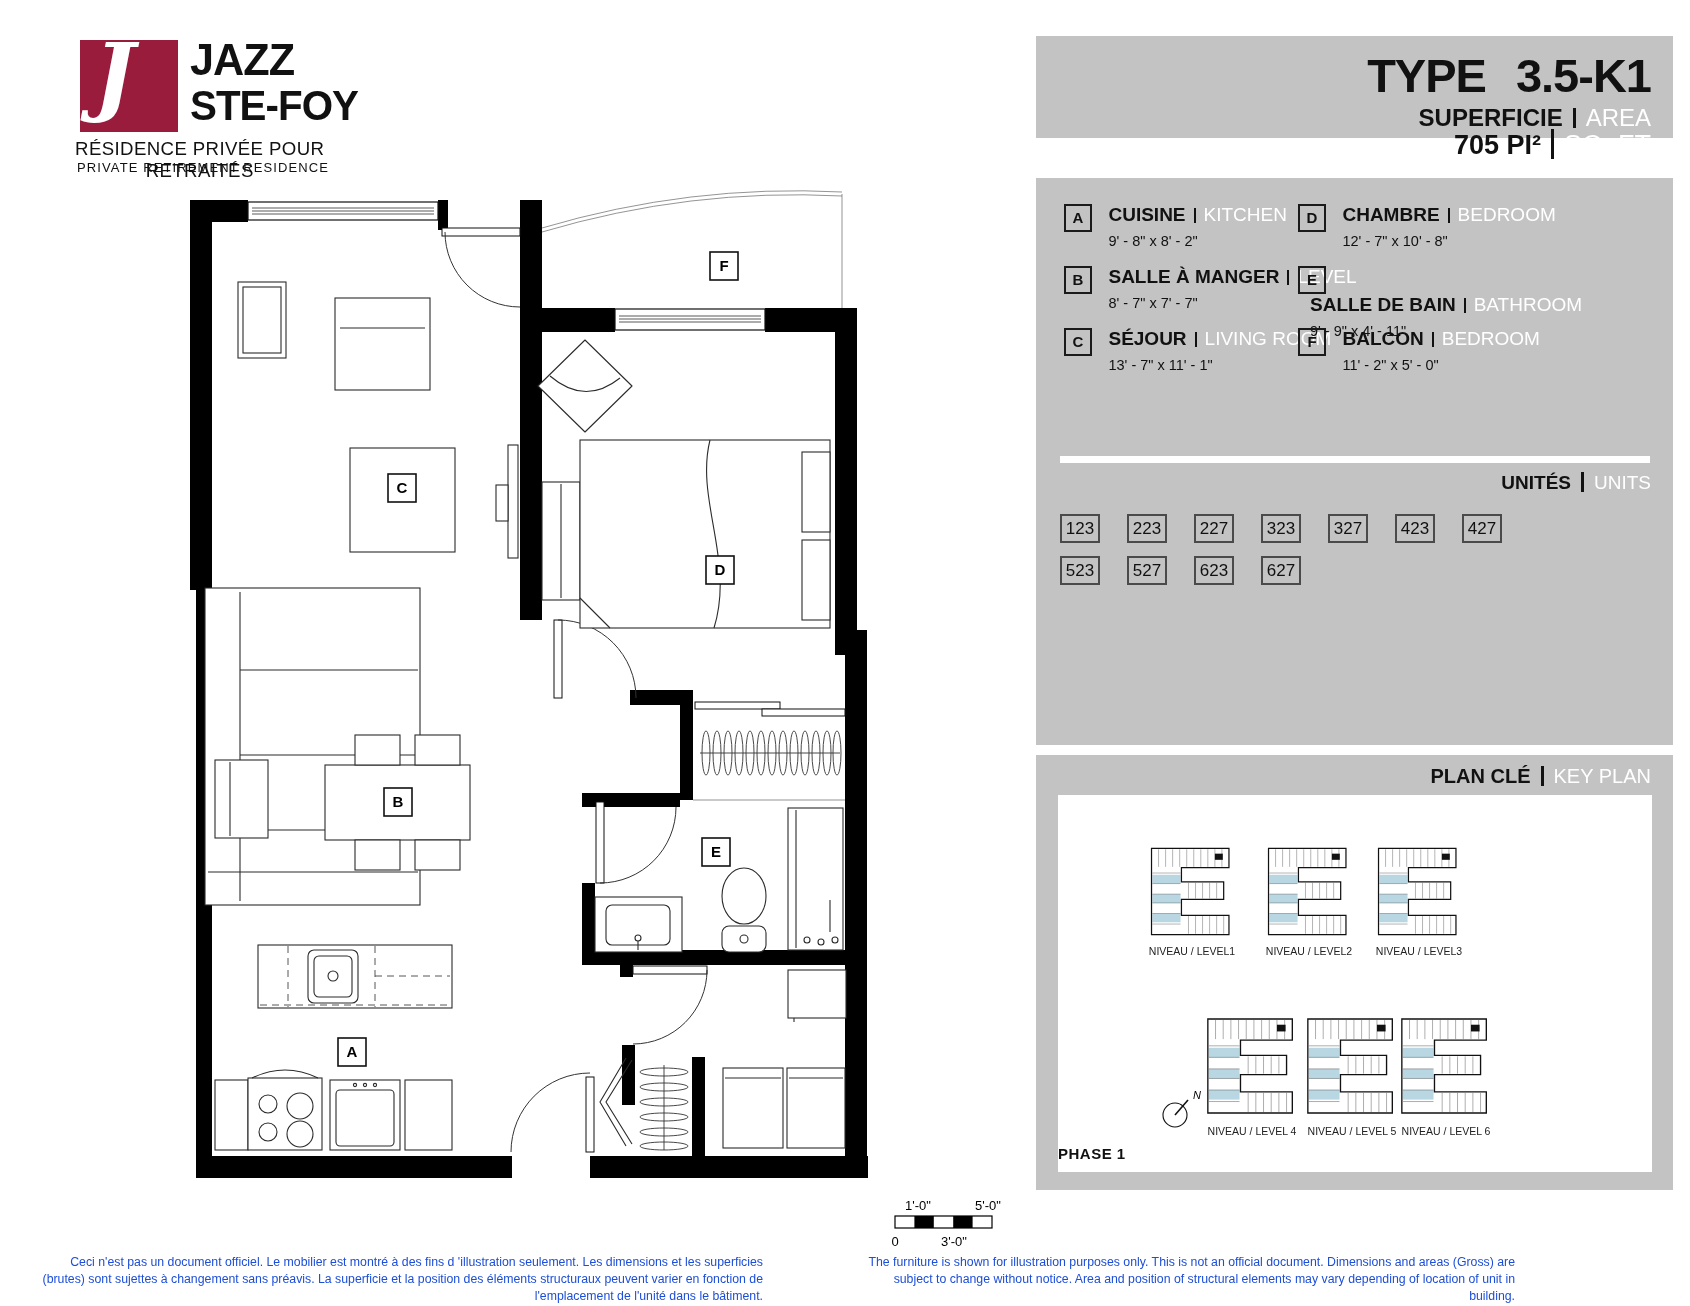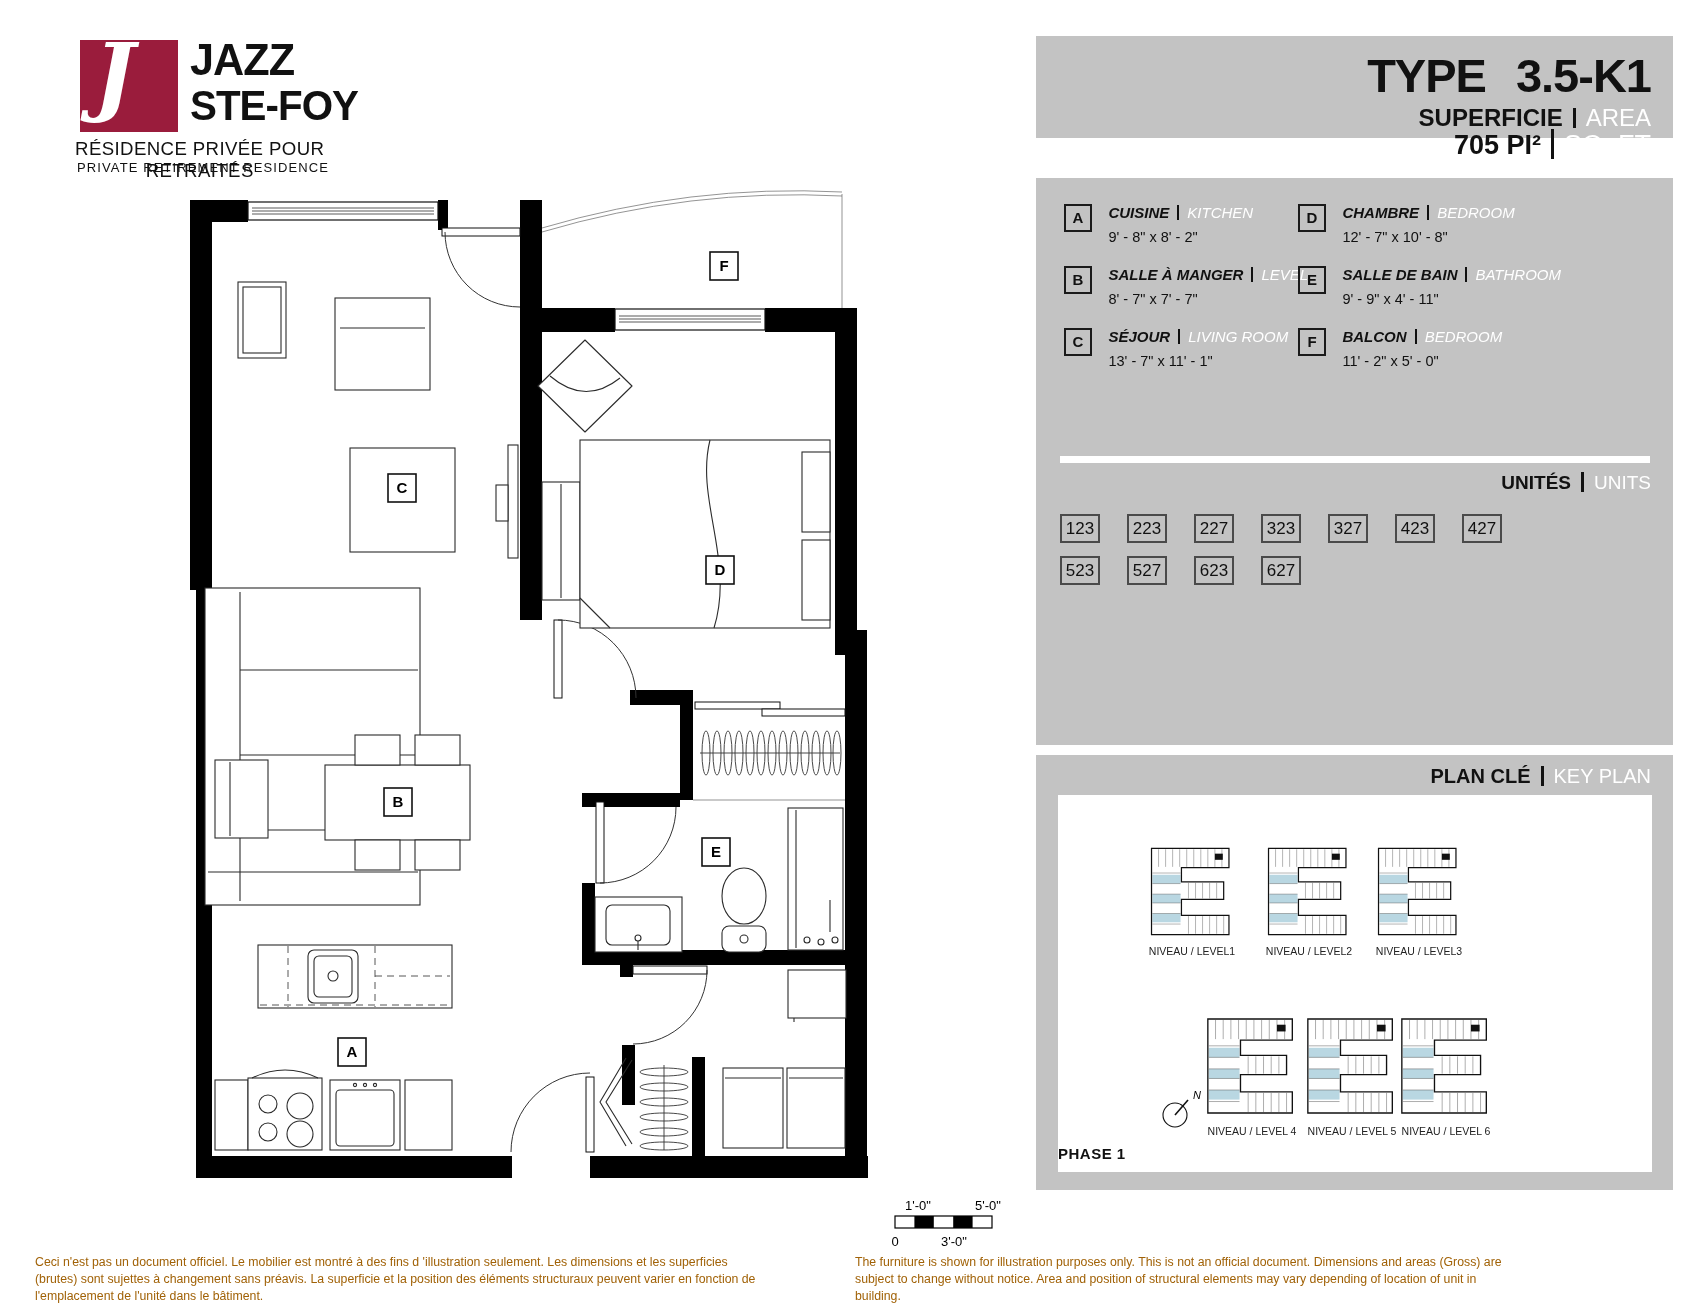--- a/index.html
+++ b/index.html
@@ -29,39 +29,39 @@
   .wtxt{color:#fff;font-weight:normal;}
   .vsep{display:inline-block;width:3px;background:#111;vertical-align:middle;margin:0 10px;}
   .vs20{height:20px;margin-top:-4px;}
   .vs30{height:30px;margin-top:-5px;}
 
   
   .litem{position:absolute;width:300px;}
   .lbox{display:inline-block;width:24px;height:24px;border:2px solid #1a1a1a;text-align:center;
         line-height:24px;font-size:15px;font-weight:bold;vertical-align:top;}
   .ltxt{display:inline-block;margin-left:12px;}
-  .lname{font-size:15px;font-weight:bold;white-space:nowrap;font-style:italic;}
+  .lname{font-size:19px;font-weight:bold;white-space:nowrap;}
   .lsep{display:inline-block;width:2px;height:15px;background:#111;margin:0 8px;vertical-align:-2px;}
   .len{color:#fff;font-weight:normal;}
   .ldims{font-size:14.5px;margin-top:7px;}
 
   .divider{position:absolute;left:24px;top:278px;width:590px;height:7px;background:#fff;}
   .units-label{position:absolute;right:22px;top:294px;font-size:19px;font-weight:bold;white-space:nowrap;}
   .ubox{position:absolute;width:36px;height:25px;border:2px solid #4a4a4a;text-align:center;
         line-height:25px;font-size:17px;color:#111;}
 
   
   .keyhead{position:absolute;right:22px;top:10px;font-size:20px;font-weight:bold;white-space:nowrap;}
   .keywhite{position:absolute;left:22px;top:40px;width:594px;height:377px;background:#fff;}
   .bfig{position:absolute;}
   .blabel{position:absolute;width:130px;text-align:center;font-size:10.5px;color:#222;}
   .phase{position:absolute;left:0;top:350px;width:100%;font-size:15px;font-weight:bold;letter-spacing:.5px;}
 
   
-  .disc{position:absolute;top:1254px;font-size:12.3px;line-height:17px;color:#a16207;}
+  .disc{position:absolute;top:1254px;font-size:12.3px;line-height:17px;color:#1d4ed8;text-align:right;}
   .disc-fr{left:35px;width:728px;}
   .disc-en{left:855px;width:660px;}
 
   
   .wall{fill:#000;stroke:none;}
   .furn{fill:#fff;stroke:#2b2b2b;stroke-width:1.1;}
   .nof{fill:none;stroke:#2b2b2b;stroke-width:1.1;}
   .thin{stroke:#666;stroke-width:.7;fill:none;}
   .door{fill:#fff;stroke:#111;stroke-width:1;}
   .arc{fill:none;stroke:#333;stroke-width:1;}

